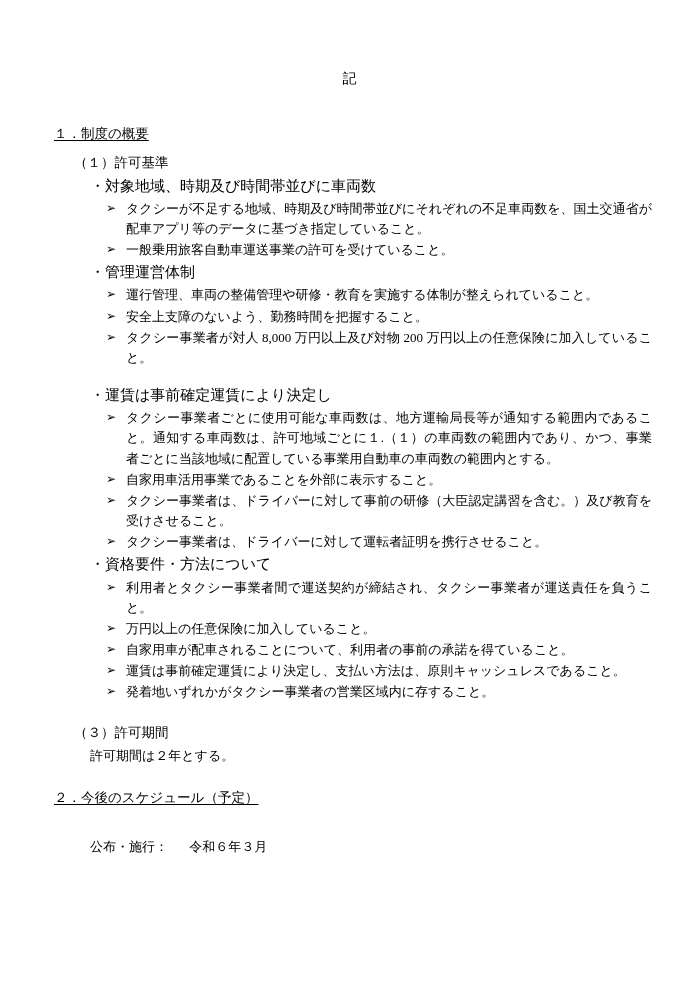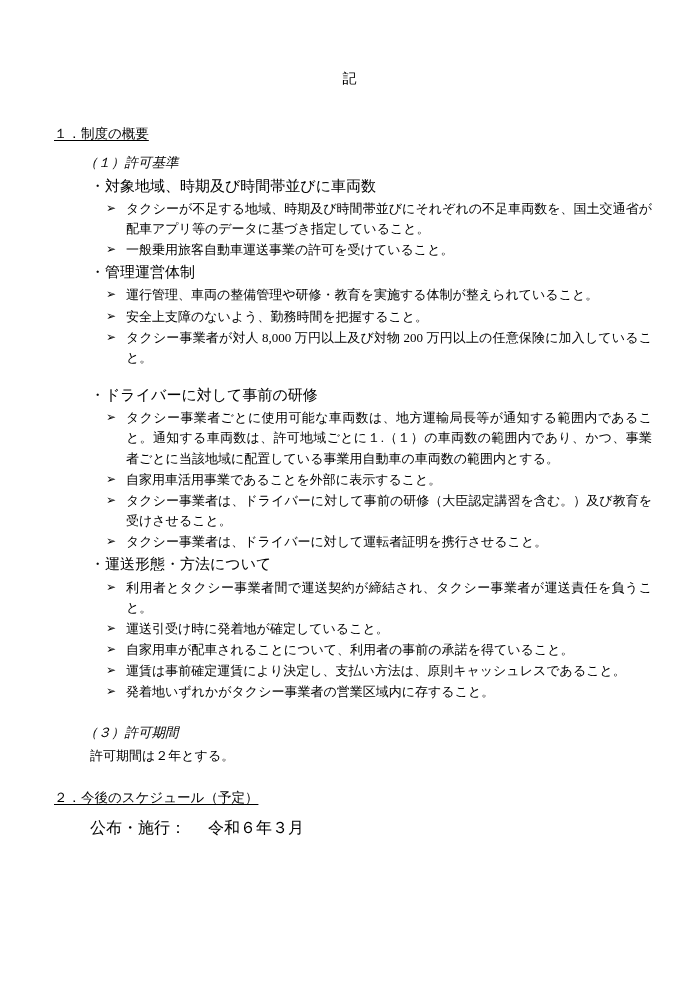--- a/index.html
+++ b/index.html
@@ -34,24 +34,23 @@
   .section-heading {
     font-size: 13.5px;
     text-decoration: underline;
     text-underline-offset: 2px;
     display: inline-block;
     margin-left: 6px;
     margin-bottom: 2px;
   }
   .sub-heading {
     font-size: 13.5px;
-    margin-left: 36px;
+    margin-left: 26px;
     margin-top: 6px;
     margin-bottom: 1px;
-    font-style: italic;
   }
   .lvl3 {
     margin-left: 42px;
     font-size: 15px;
     margin-top: 1px;
     margin-bottom: 1px;
   }
   .bullet-row {
     display: flex;
     margin-left: 58px;
@@ -73,22 +72,22 @@
   }
   .plain-line {
     margin-left: 42px;
     font-size: 13px;
     margin-top: 2px;
   }
   .gap-md { height: 14px; }
   .gap-lg { height: 18px; }
   .schedule-line {
     margin-left: 42px;
-    font-size: 16px;
-    margin-top: 5px;
+    font-size: 13px;
+    margin-top: 26px;
   }
   .schedule-line .label { margin-right: 18px; }
 </style>
 </head>
 <body>
 
 <div class="page">
 
   <div class="doc-title">記</div>
 
@@ -124,47 +123,47 @@
         <span class="bullet-mark">➢</span>
         <span class="bullet-text">タクシー事業者が対人 8,000 万円以上及び対物 200 万円以上の任意保険に加入していること。</span>
       </div>
     </div>
 
     <div class="gap-md"></div>
 
     
     <div>
 
-      <div class="lvl3">・ドライバーに対して事前の研修</div>
+      <div class="lvl3">・運賃は事前確定運賃により決定し</div>
       <div class="bullet-row">
         <span class="bullet-mark">➢</span>
         <span class="bullet-text">タクシー事業者ごとに使用可能な車両数は、地方運輸局長等が通知する範囲内であること。通知する車両数は、許可地域ごとに１.（１）の車両数の範囲内であり、かつ、事業者ごとに当該地域に配置している事業用自動車の車両数の範囲内とする。</span>
       </div>
       <div class="bullet-row">
         <span class="bullet-mark">➢</span>
         <span class="bullet-text">自家用車活用事業であることを外部に表示すること。</span>
       </div>
 
       <div class="bullet-row">
         <span class="bullet-mark">➢</span>
         <span class="bullet-text">タクシー事業者は、ドライバーに対して事前の研修（大臣認定講習を含む。）及び教育を受けさせること。</span>
       </div>
       <div class="bullet-row">
         <span class="bullet-mark">➢</span>
         <span class="bullet-text">タクシー事業者は、ドライバーに対して運転者証明を携行させること。</span>
       </div>
 
-      <div class="lvl3">・運送形態・方法について</div>
+      <div class="lvl3">・資格要件・方法について</div>
       <div class="bullet-row">
         <span class="bullet-mark">➢</span>
         <span class="bullet-text">利用者とタクシー事業者間で運送契約が締結され、タクシー事業者が運送責任を負うこと。</span>
       </div>
       <div class="bullet-row">
         <span class="bullet-mark">➢</span>
-        <span class="bullet-text">運送引受け時に発着地が確定していること。</span>
+        <span class="bullet-text">万円以上の任意保険に加入していること。</span>
       </div>
       <div class="bullet-row">
         <span class="bullet-mark">➢</span>
         <span class="bullet-text">自家用車が配車されることについて、利用者の事前の承諾を得ていること。</span>
       </div>
       <div class="bullet-row">
         <span class="bullet-mark">➢</span>
         <span class="bullet-text">運賃は事前確定運賃により決定し、支払い方法は、原則キャッシュレスであること。</span>
       </div>
       <div class="bullet-row">

